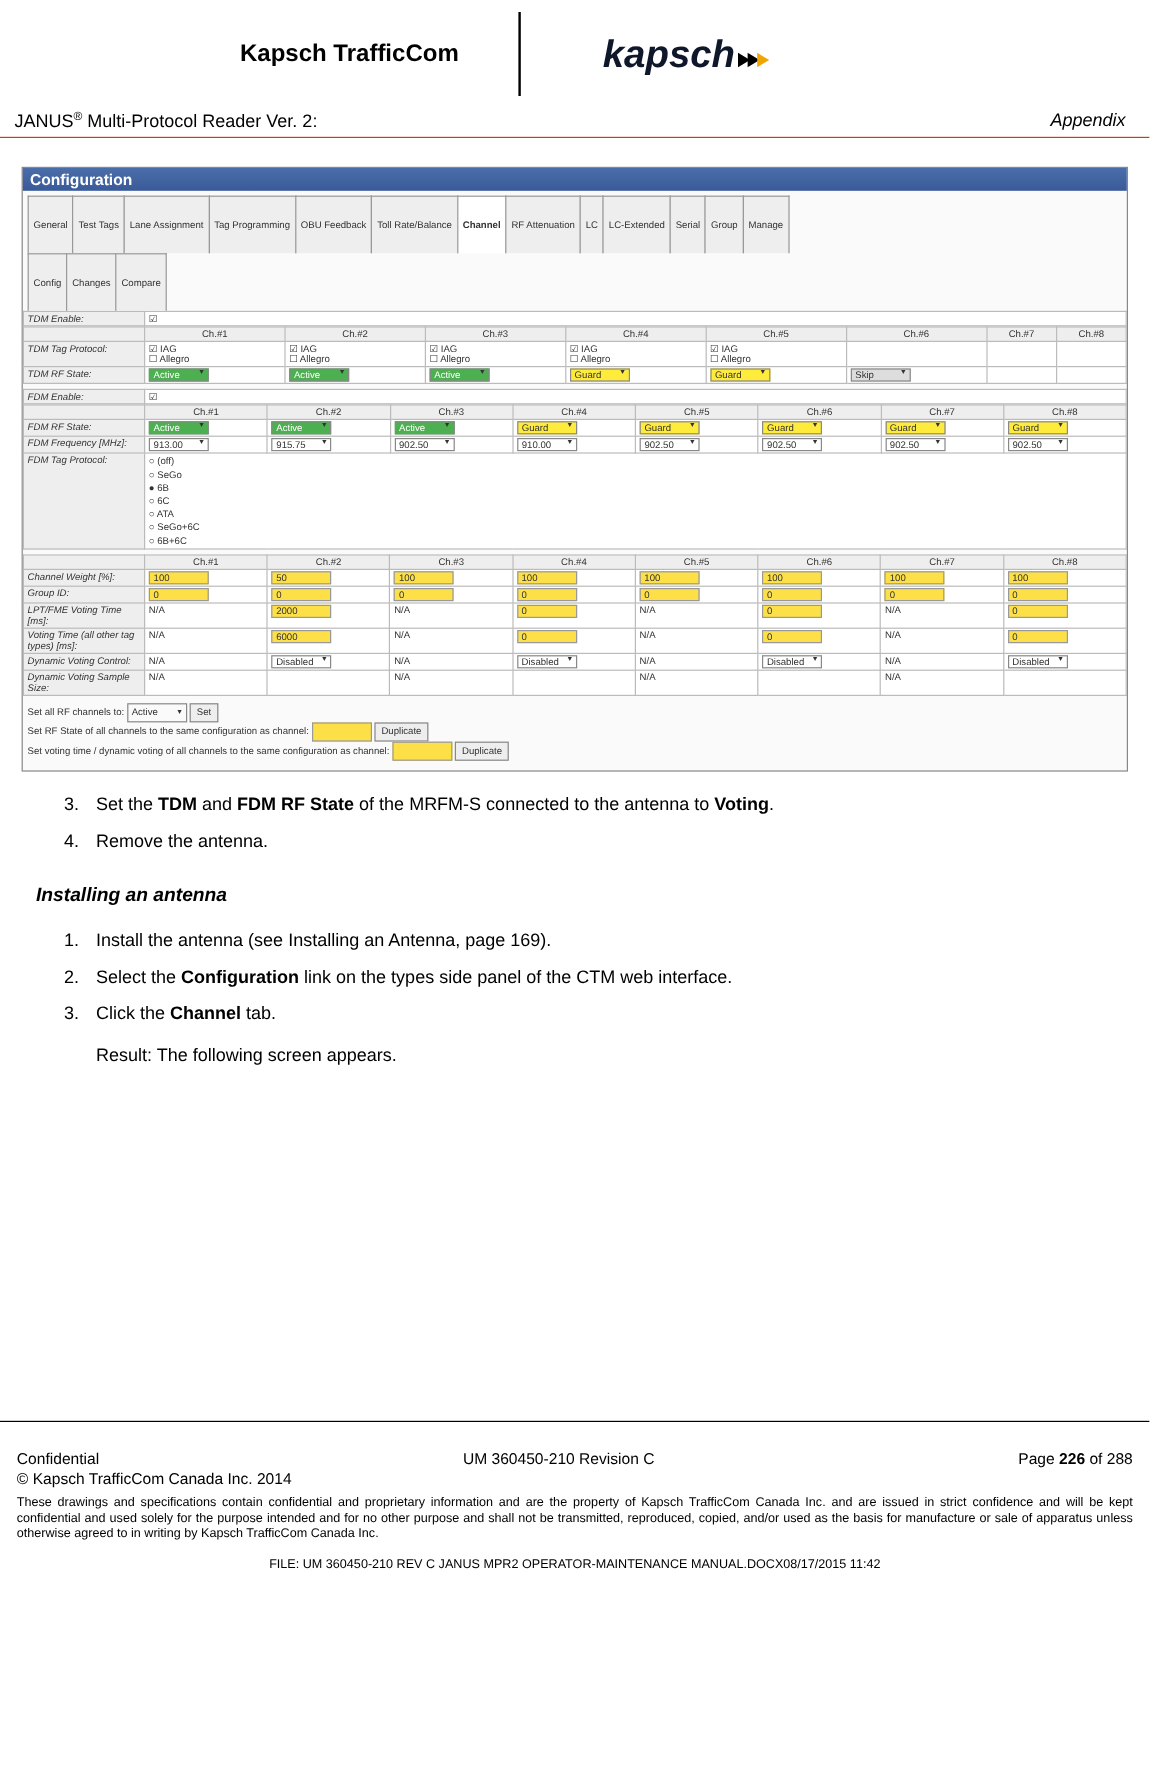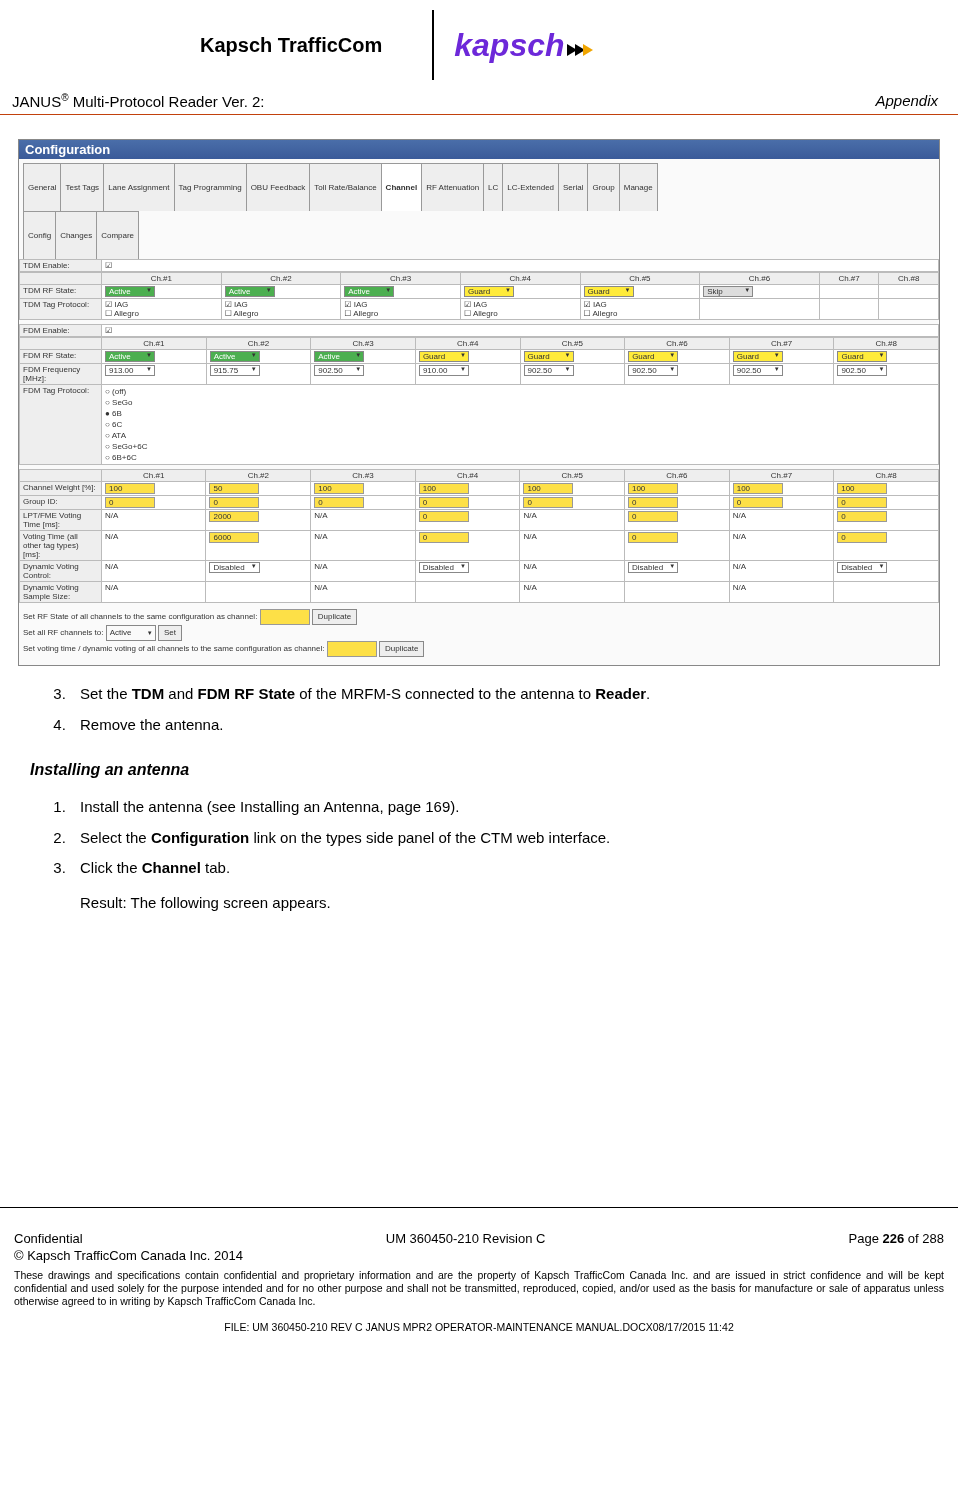--- a/index.html
+++ b/index.html
@@ -1,34 +1,34 @@
 <!DOCTYPE html>
 <html><head>
   <meta charset="utf-8">
   <style>
     * { margin: 0; padding: 0; box-sizing: border-box; }
     body { font-family: Arial, Helvetica, sans-serif; width: 958px; background: #fff; color: #000; }
     .page-header { display: flex; align-items: center; padding: 10px 20px 0 20px; }
     .header-left { font-weight: bold; font-size: 20px; padding: 10px 30px 10px 180px; }
     .header-div { width: 2px; background: #000; height: 70px; margin: 0 20px; }
-    .logo { display: flex; align-items: center; font-style: italic; font-weight: bold; font-size: 32px; color: #6d28d9; }
+    .logo { display: flex; align-items: center; font-style: italic; font-weight: bold; font-size: 32px; color: #0f172a; margin-left: 48px; }
     .chev { display: inline-block; margin-left: 4px; }
     .chev span { display: inline-block; width: 0; height: 0; border-top: 6px solid transparent; border-bottom: 6px solid transparent; border-left: 10px solid #000; margin-left: -2px; }
     .chev span.y { border-left-color: #f0a500; }
     .subheader { display: flex; justify-content: space-between; padding: 8px 20px 4px 12px; font-size: 15px; border-bottom: 1px solid #c2410c; margin-top: 4px; }
     .subheader sup { font-size: 10px; }
     .screenshot { border: 1px solid #888; margin: 24px 18px 14px 18px; font-size: 9px; color: #333; background: #fafafa; }
     .titlebar { background: linear-gradient(#4a6ea9, #3a5a99); color: #fff; font-size: 13px; font-weight: bold; padding: 2px 6px; }
     .tabs { padding: 4px 4px 0 4px; font-size: 8px; }
     .tab { display: inline-block; border: 1px solid #999; border-bottom: none; padding: 19px 4px; background: #eee; margin-right: -1px; }
     .tab.active { background: #fff; font-weight: bold; }
     .cfg-table { width: 100%; border-collapse: collapse; font-size: 8px; }
     .cfg-table th, .cfg-table td { border: 1px solid #bbb; padding: 1px 3px; text-align: left; background: #fff; vertical-align: top; }
     .cfg-table th { background: #eee; font-weight: normal; text-align: center; }
-    .rowlabel { background: #eee !important; width: 82px; font-size: 8px; }
+    .rowlabel { background: #eee !important; width: 101px; font-size: 8px; font-style: italic; }
     .sel { display: inline-block; border: 1px solid #888; padding: 0 14px 0 3px; position: relative; font-size: 8px; min-width: 50px; }
     .sel::after { content: "▼"; position: absolute; right: 2px; top: 0; font-size: 6px; color: #333; }
     .sel.green { background: #4caf50; color: #fff; }
     .sel.yellow { background: #ffeb3b; }
     .sel.gray { background: #ddd; }
     .radiolist span { display: block; font-size: 8px; line-height: 11px; }
     .radiolist span::before { content: "○ "; }
     .radiolist span.sel-r::before { content: "● "; }
     .cb::before { content: "☑ "; }
     .cb2::before { content: "☐ "; }
@@ -82,38 +82,38 @@
           <th>Ch.#1</th>
           <th>Ch.#2</th>
           <th>Ch.#3</th>
           <th>Ch.#4</th>
           <th>Ch.#5</th>
           <th>Ch.#6</th>
           <th>Ch.#7</th>
           <th>Ch.#8</th>
         </tr>
         <tr>
+          <td class="rowlabel">TDM Tag Protocol:</td>
+          <td><span class="checks"><span class="cb">IAG</span><br><span class="cb2">Allegro</span></span></td>
+          <td><span class="checks"><span class="cb">IAG</span><br><span class="cb2">Allegro</span></span></td>
+          <td><span class="checks"><span class="cb">IAG</span><br><span class="cb2">Allegro</span></span></td>
+          <td><span class="checks"><span class="cb">IAG</span><br><span class="cb2">Allegro</span></span></td>
+          <td><span class="checks"><span class="cb">IAG</span><br><span class="cb2">Allegro</span></span></td>
+          <td></td>
+          <td></td>
+          <td></td>
+        </tr>
+        <tr>
           <td class="rowlabel">TDM RF State:</td>
           <td><span class="sel green">Active</span></td>
           <td><span class="sel green">Active</span></td>
           <td><span class="sel green">Active</span></td>
           <td><span class="sel yellow">Guard</span></td>
           <td><span class="sel yellow">Guard</span></td>
           <td><span class="sel gray">Skip</span></td>
-          <td></td>
-          <td></td>
-        </tr>
-        <tr>
-          <td class="rowlabel">TDM Tag Protocol:</td>
-          <td><span class="checks"><span class="cb">IAG</span><br><span class="cb2">Allegro</span></span></td>
-          <td><span class="checks"><span class="cb">IAG</span><br><span class="cb2">Allegro</span></span></td>
-          <td><span class="checks"><span class="cb">IAG</span><br><span class="cb2">Allegro</span></span></td>
-          <td><span class="checks"><span class="cb">IAG</span><br><span class="cb2">Allegro</span></span></td>
-          <td><span class="checks"><span class="cb">IAG</span><br><span class="cb2">Allegro</span></span></td>
-          <td></td>
           <td></td>
           <td></td>
         </tr>
       </tbody>
     </table>
 
   <table class="cfg-table" style="margin-top:4px">
     <tbody>
         <tr>
           <td class="rowlabel">FDM Enable:</td>
@@ -250,41 +250,41 @@
           <td>N/A</td>
           <td></td>
           <td>N/A</td>
           <td></td>
         </tr>
       </tbody>
     </table>
 
   <div class="footer-actions">
     <div>
+      <span>Set all RF channels to:</span>
+      <span class="sel">Active</span>
+      <span class="btn">Set</span>
+    </div>
+    <div>
       <span>Set RF State of all channels to the same configuration as channel:</span>
       <span class="txtfield">&nbsp;</span>
       <span class="btn">Duplicate</span>
-    </div>
-    <div>
-      <span>Set all RF channels to:</span>
-      <span class="sel">Active</span>
-      <span class="btn">Set</span>
     </div>
     <div>
       <span>Set voting time / dynamic voting of all channels to the same configuration as channel:</span>
       <span class="txtfield">&nbsp;</span>
       <span class="btn">Duplicate</span>
     </div>
   </div>
 </div>
 
 <div class="instructions">
   <ol start="3">
     <li>
-      <span>Set the </span><b>TDM</b><span> and </span><b>FDM RF State</b><span> of the MRFM-S connected to the antenna to </span><b>Reader</b><span>.</span>
+      <span>Set the </span><b>TDM</b><span> and </span><b>FDM RF State</b><span> of the MRFM-S connected to the antenna to </span><b>Voting</b><span>.</span>
     </li>
     <li>Remove the antenna.</li>
   </ol>
   <div class="h3">Installing an antenna</div>
   <ol>
     <li>Install the antenna (see Installing an Antenna, page 169).</li>
     <li>
       <span>Select the </span><b>Configuration</b><span> link on the types side panel of the CTM web interface.</span>
     </li>
     <li>

